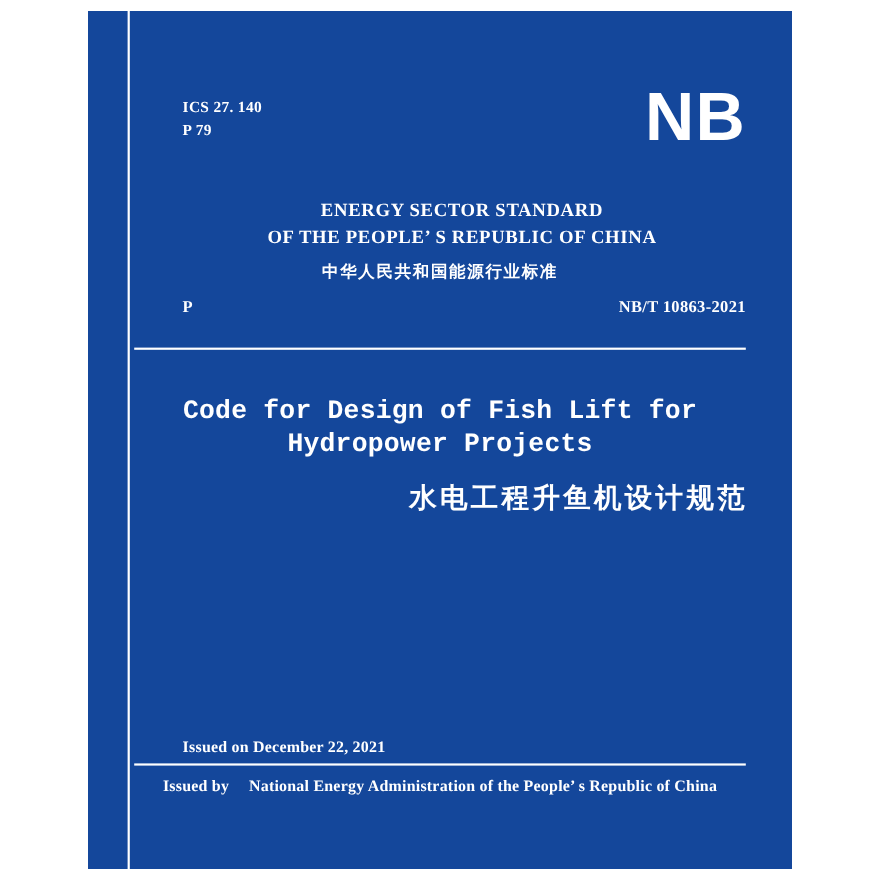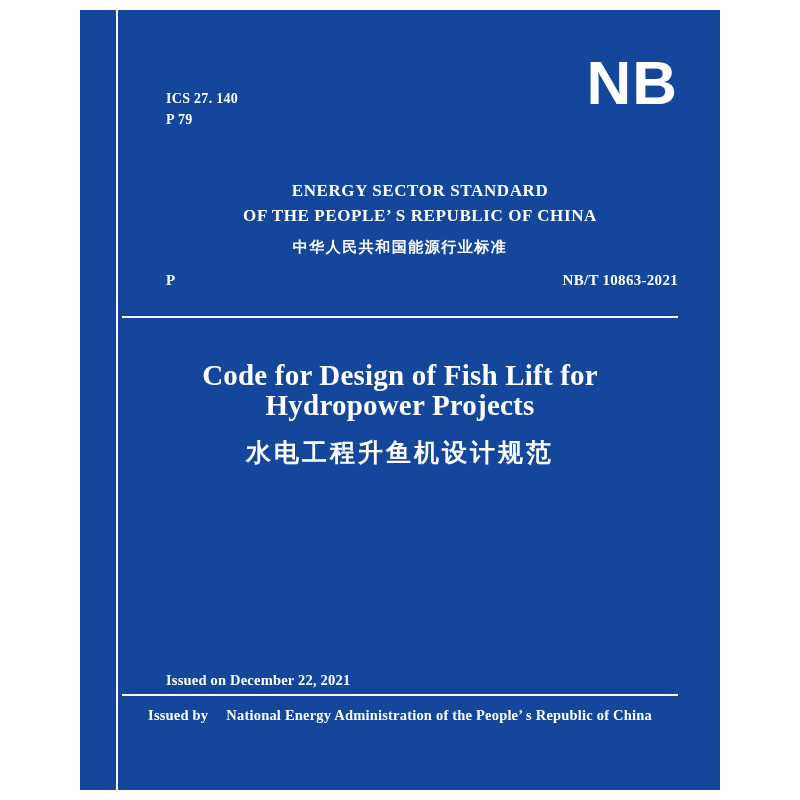--- a/index.html
+++ b/index.html
@@ -50,21 +50,21 @@
     font-family: "Liberation Serif", serif;
     font-weight: bold;
     font-size: 14px;
     line-height: 21px;
     letter-spacing: 0.3px;
   }
 
   .nb-logo {
     position: absolute;
     right: 42px;
-    top: 42px;
+    top: 66px;
     font-family: "Liberation Sans", sans-serif;
     font-weight: bold;
     font-size: 62px;
     letter-spacing: 1px;
     line-height: 62px;
   }
 
   .std-titles {
     position: absolute;
     left: 0;
@@ -120,33 +120,34 @@
   .rule-bottom { top: 684px; }
 
   .doc-title {
     position: absolute;
     left: 40px;
     right: 40px;
     top: 350px;
     text-align: center;
   }
   .doc-title .en {
-    font-family: Liberation Serif, serif;
-    font-weight: bold;
-    font-size: 29px;
+    font-family: Liberation Mono, monospace;
+    font-weight: bold;
+    font-size: 24px;
     letter-spacing: 0.2px;
     line-height: 30px;
   }
   .doc-title .cn {
     margin-top: 16px;
     font-family: "DejaVu Sans", sans-serif;
     font-weight: bold;
     font-size: 25px;
     letter-spacing: 3px;
     line-height: 34px;
+    text-align: right;
   }
 
   .dates-row {
     position: absolute;
     left: 86px;
     right: 52px;
     top: 662px;
     display: flex;
     justify-content: space-between;
     align-items: baseline;

